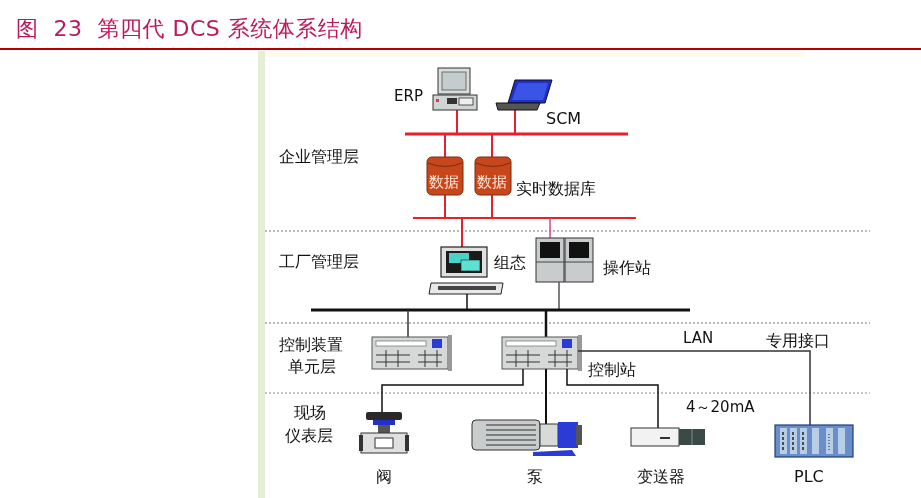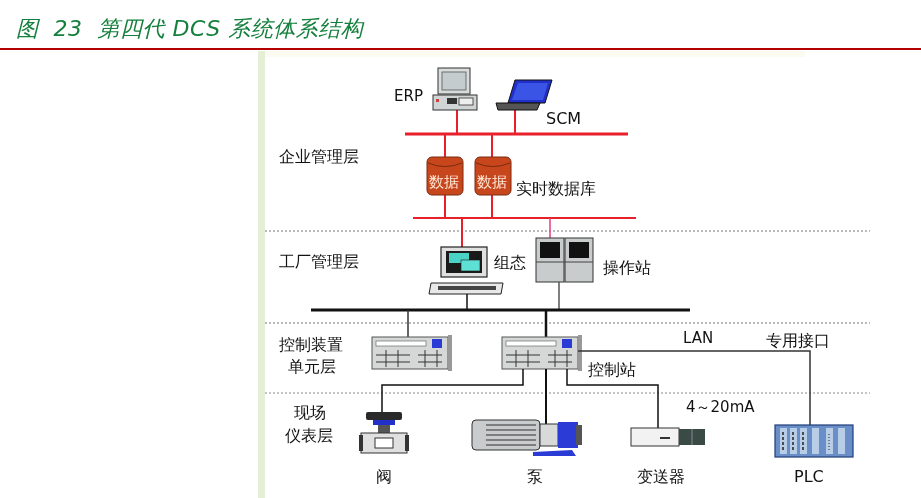--- a/index.html
+++ b/index.html
@@ -1,18 +1,18 @@
 <!DOCTYPE html>
 <html><head>
 <meta charset="utf-8">
 <style>
   html, body { margin:0; padding:0; }
   body { width:921px; height:498px; background:#ffffff; position:relative; overflow:hidden;
          font-family:"DejaVu Sans", "Liberation Sans", sans-serif; }
-  .caption { position:absolute; left:16px; top:14px; font-size:22px; color:#15803d; letter-spacing:0.5px; white-space:pre;font-style:italic; }
+  .caption { position:absolute; left:16px; top:14px; font-size:22px; color:#be185d; letter-spacing:0.5px; white-space:pre; }
   .caption-rule { position:absolute; left:0; top:48px; width:921px; height:2px; background:#b50000; }
   .figure-edge { position:absolute; left:258px; top:51px; width:7px; height:447px; background:#e4efd6; }
   .figure-top { position:absolute; left:265px; top:51px; width:540px; height:6px; background:#fbfbf2; }
   svg { position:absolute; left:0; top:0; }
   .lbl { font-family:"DejaVu Sans", "Liberation Sans", sans-serif; fill:#111; }
 </style>
 </head>
 <body>
 
 <div class="caption"><span>图</span>  <span>23</span>  <span>第四代 DCS 系统体系结构</span></div>

